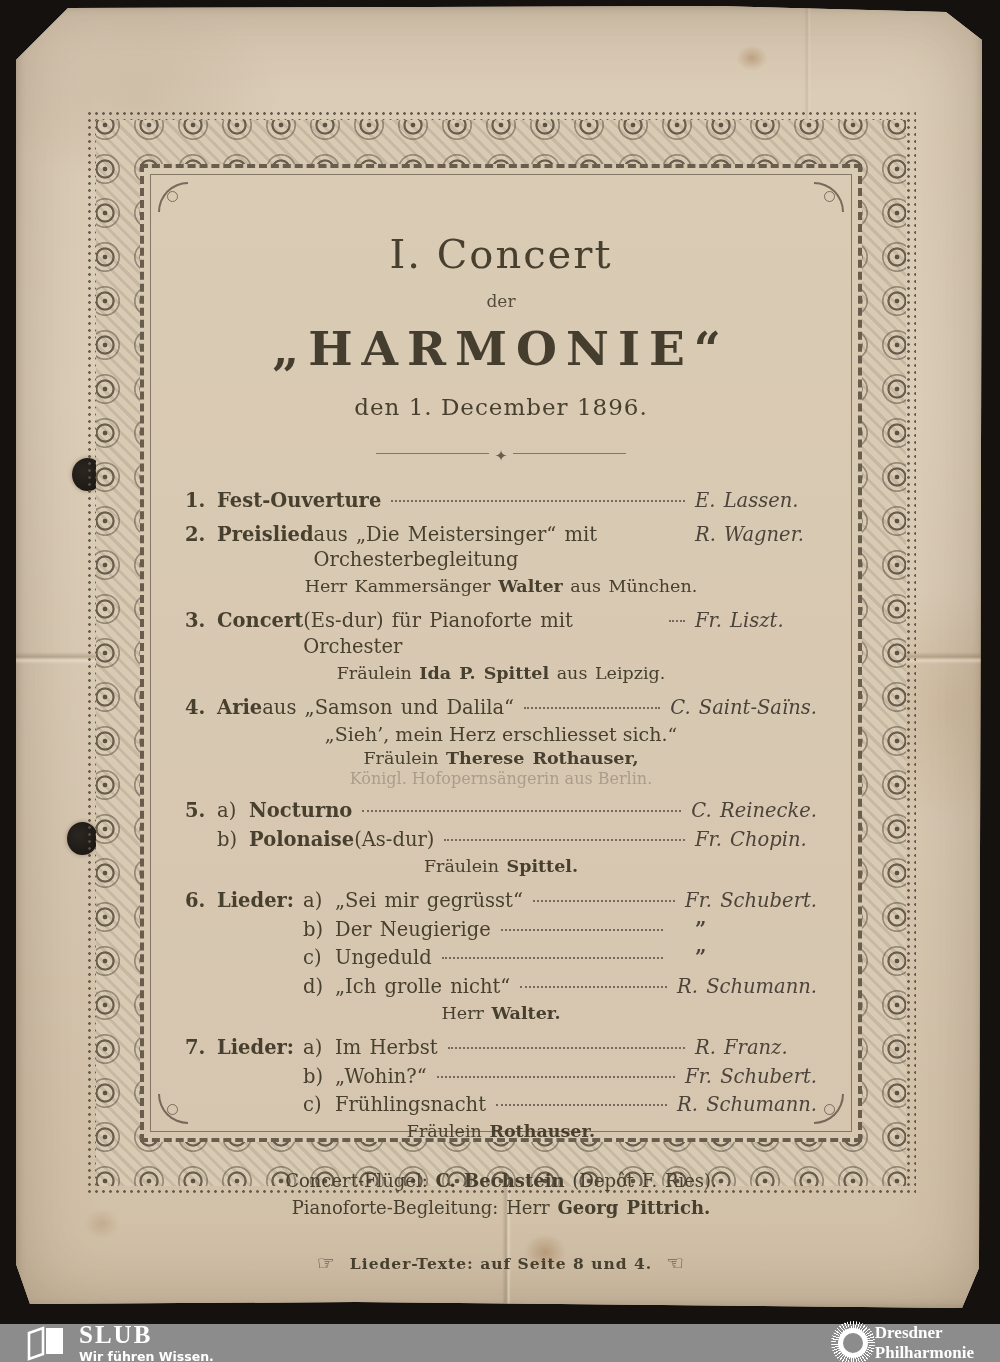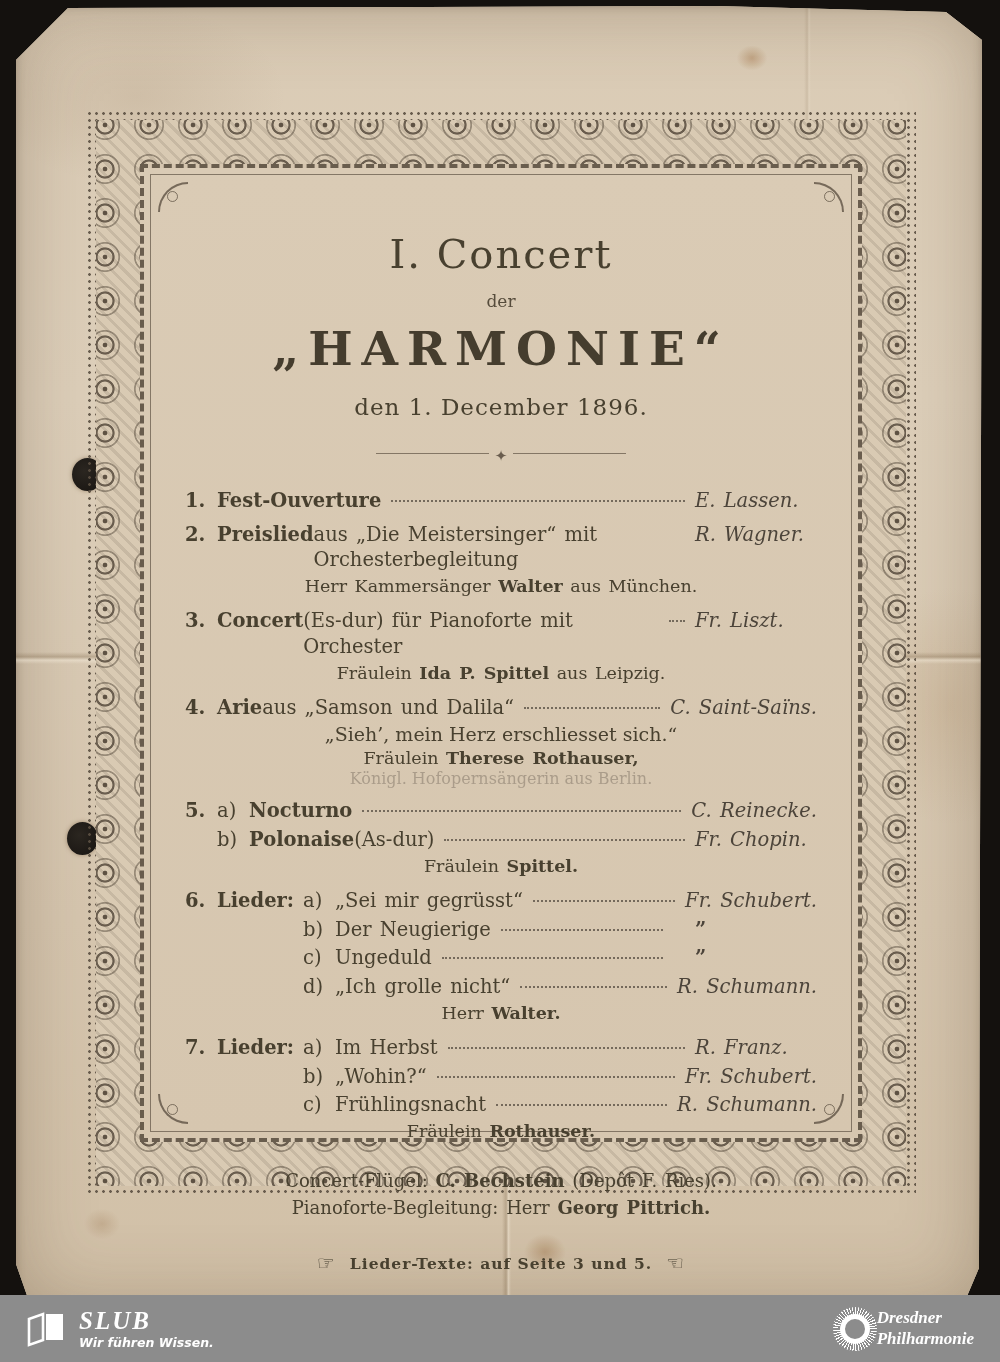--- a/index.html
+++ b/index.html
@@ -88,23 +88,23 @@
   .performer{text-align:center;font-size:17.5px;margin:3px 0 12px;word-spacing:2px;}
   .subtitle{text-align:center;font-size:19px;margin-top:2px;}
   .faded{color:rgba(74,66,55,.32);text-align:center;font-size:16px;margin:0 0 10px;}
   .item{margin-bottom:8px;}
 
   .credits{margin-top:26px;font-size:18px;text-align:center;line-height:1.5;word-spacing:2px;}
   .note-line{display:flex;align-items:center;justify-content:center;margin-top:30px;font-size:15.5px;font-weight:bold;letter-spacing:1px;}
   .hand{font-family:"DejaVu Sans","Liberation Sans",sans-serif;font-size:20px;font-weight:normal;padding:0 14px;color:#3f382b;}
 
   
-  .bar{position:absolute;left:0;bottom:0;width:100%;height:67px;background:#8c8c8c;
+  .bar{position:absolute;left:0;bottom:0;width:100%;height:38px;background:#8c8c8c;
     display:flex;align-items:center;justify-content:space-between;padding:0 26px;box-sizing:border-box;
-    font-family:"DejaVu Sans","Liberation Sans",sans-serif;font-style:italic;}
+    font-family:"DejaVu Sans","Liberation Sans",sans-serif;}
   .bar-left{display:flex;align-items:center;}
   .slub-text{margin-left:13px;color:#fff;}
   .slub-name{font-family:"Liberation Serif","DejaVu Serif",serif;font-weight:bold;font-size:25px;letter-spacing:2px;line-height:1;}
   .slub-tag{font-size:12.5px;font-weight:bold;margin-top:2px;}
   .bar-right{display:flex;align-items:center;}
   .sun{position:relative;width:44px;height:44px;border-radius:50%;flex:0 0 auto;
     background:repeating-conic-gradient(#ffffff 0deg 3deg, rgba(0,0,0,0) 3deg 8deg);}
   .sun::after{content:'';position:absolute;inset:7px;border-radius:50%;background:#8c8c8c;border:5px solid #ffffff;box-sizing:border-box;}
   .phil-text{margin-left:0;color:#fff;font-family:"Liberation Serif","DejaVu Serif",serif;font-size:17px;line-height:1.18;font-weight:bold;}
 </style>
@@ -280,21 +280,21 @@
               <div>
                 <span>Concert-Flügel: </span><span class="b">C. Bechstein</span><span> (Depôt F. Ries).</span>
               </div>
               <div>
                 <span>Pianoforte-Begleitung: Herr </span><span class="b">Georg Pittrich.</span><span></span>
               </div>
             </div>
 
             <div class="note-line">
               <span class="hand">☞</span>
-              <span>Lieder-Texte: auf Seite 3 und 5.</span>
+              <span>Lieder-Texte: auf Seite 8 und 4.</span>
               <span class="hand">☜</span>
             </div>
 
           </div>
         </div>
       </div>
     </div>
   </div>
 </div>
 

